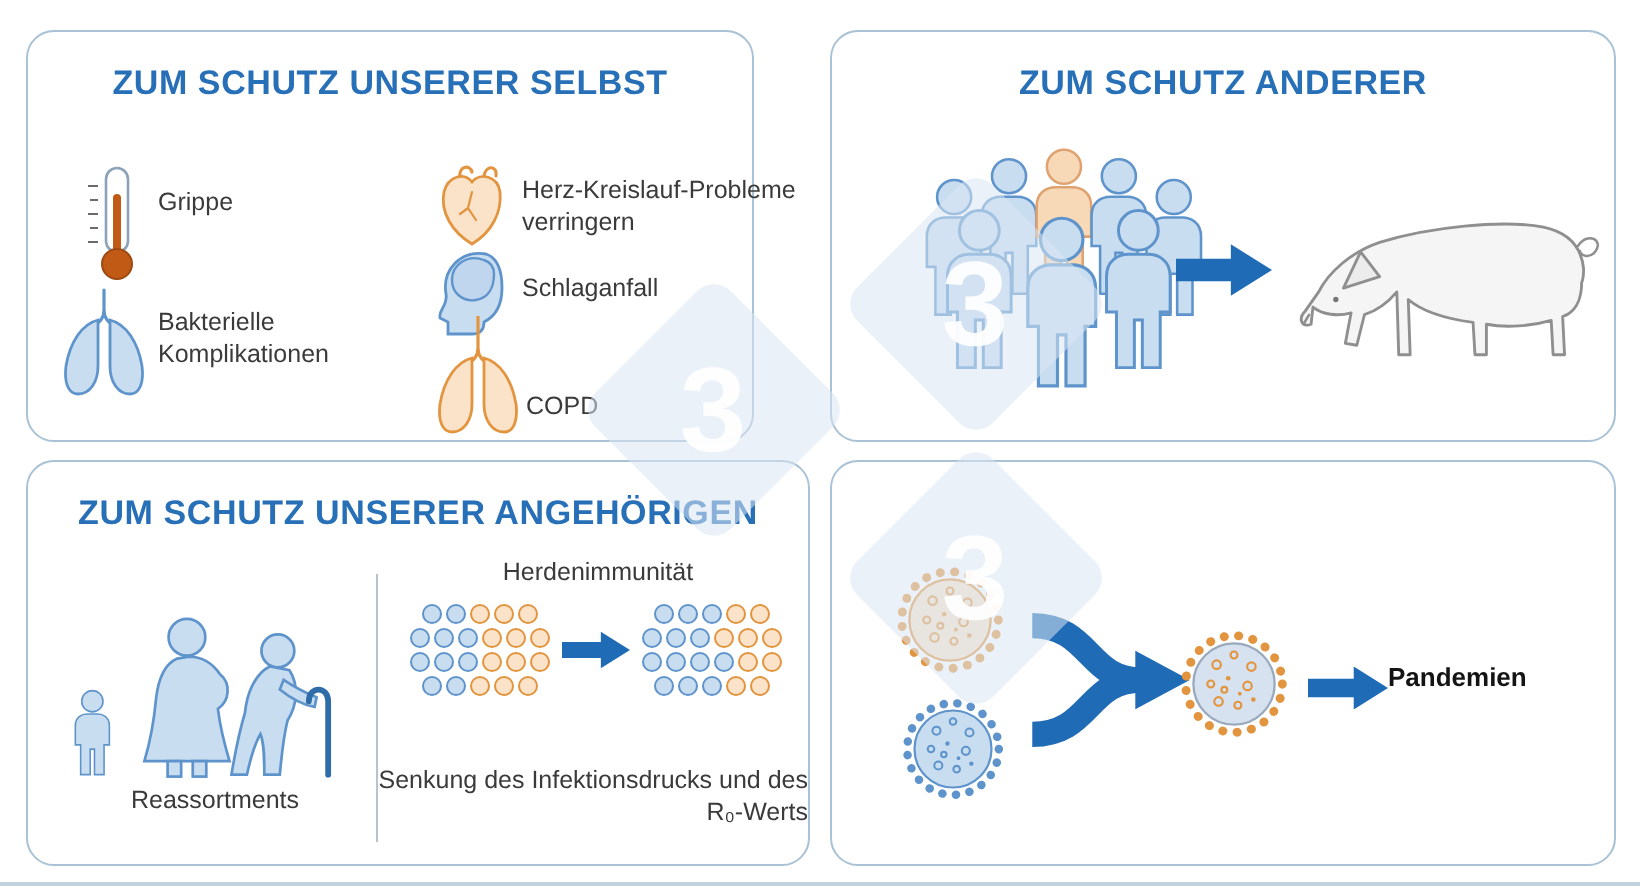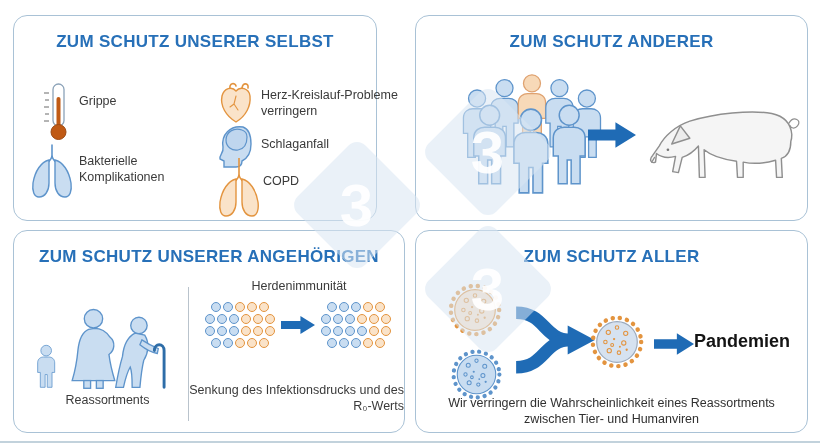--- a/index.html
+++ b/index.html
@@ -27,21 +27,21 @@
   
   .c1-therm{left:27px;top:66px;}
   .c1-grippe{left:65px;top:78px;}
   .c1-lungsb{left:15px;top:127px;}
   .c1-bakt{left:65px;top:138px;width:110px;}
   .c1-heart{left:202px;top:64px;}
   .c1-herz{left:247px;top:72px;width:150px;}
   .c1-head{left:201px;top:108px;}
   .c1-schlag{left:247px;top:121px;}
   .c1-lungso{left:202px;top:142px;}
-  .c1-copd{left:249px;top:158px;}
+  .c1-copd{left:249px;top:180px;}
 
   
   .c2-crowd{left:36px;top:58px;}
   .c2-arrow{left:172px;top:106px;}
   .c2-pig{left:230px;top:82px;}
 
   
   .c3-risk{left:16px;top:48px;}
   .c3-risklbl{left:16px;top:162px;width:155px;text-align:center;}
   .c3-divider{left:174px;top:56px;width:1px;height:134px;background:var(--divider);}
@@ -54,21 +54,21 @@
   .dot{width:10px;height:10px;border-radius:50%;margin:1px;box-sizing:border-box;display:inline-block;}
   .dot-blue{background:var(--blueFill);border:1px solid var(--blueStroke);}
   .dot-orange{background:var(--oFill);border:1px solid var(--oStroke);}
 
   
   .c4-virus-o{left:30px;top:50px;}
   .c4-virus-b{left:33px;top:116px;}
   .c4-merge{left:96px;top:74px;}
   .c4-virus-m{left:172px;top:82px;}
   .c4-arrow{left:238px;top:102px;}
-  .c4-pand{left:278px;top:100px;font-size:18px;font-weight:700;color:#141414;position:absolute;}
+  .c4-pand{left:278px;top:100px;font-size:13px;font-weight:700;color:#141414;position:absolute;}
   .c4-caption{left:0;right:0;top:164px;text-align:center;font-size:12.5px;color:#303030;line-height:1.3;position:absolute;}
 
   
   .fb{fill:var(--blueFill);stroke:var(--blueStroke);stroke-width:1.4;}
   .fo{fill:var(--oFill);stroke:var(--oStroke);stroke-width:1.4;}
   .ln-b{fill:none;stroke:var(--blueStroke);stroke-width:1.6;stroke-linecap:round;}
   .ln-o{fill:none;stroke:var(--oStroke);stroke-width:1.6;stroke-linecap:round;}
   .afill{fill:var(--arrow);}
   .ystroke{fill:none;stroke:var(--arrow);stroke-width:13;}
   .cane{fill:none;stroke:var(--caneBlue);stroke-width:3;stroke-linecap:round;}
@@ -286,21 +286,20 @@
           <span class="dot dot-orange"></span>
           <span class="dot dot-orange"></span>
         </div>
       </div>
   </div>
 
   <div class="lbl c3-caption">Senkung des Infektionsdrucks und des R₀-Werts</div>
 </section>
 
 <section class="card" id="card-aller">
-  <div class="card-title">ZUM SCHUTZ ALLER</div>
 
   <svg class="abs c4-virus-o col-o" width="58" height="58" viewBox="0 0 60 60">
     <circle class="v-body-o" cx="30" cy="30" r="21"></circle>
     <circle class="v-spikes" cx="30" cy="30" r="25"></circle>
     <use href="#vdots"></use>
   </svg>
 
   <svg class="abs c4-virus-b col-b" width="55" height="55" viewBox="0 0 60 60">
     <circle class="v-body-b" cx="30" cy="30" r="21"></circle>
     <circle class="v-spikes" cx="30" cy="30" r="25"></circle>
@@ -318,23 +317,20 @@
     <circle class="v-spikes" cx="30" cy="30" r="25"></circle>
     <use href="#vdots"></use>
   </svg>
 
   <svg class="abs c4-arrow afill" width="40" height="22" viewBox="0 0 56 30">
     <use href="#block-arrow"></use>
   </svg>
 
   <div class="c4-pand">Pandemien</div>
 
-  <div class="c4-caption">
-    <span style="display:inline-block;max-width:358px;">Wir verringern die Wahrscheinlichkeit eines Reassortments zwischen Tier- und Humanviren</span>
-  </div>
 </section>
 
 <div class="wm" id="wm1">
     <span>3</span>
   </div>
 <div class="wm" id="wm2">
     <span>3</span>
   </div>
 <div class="wm" id="wm3">
     <span>3</span>

